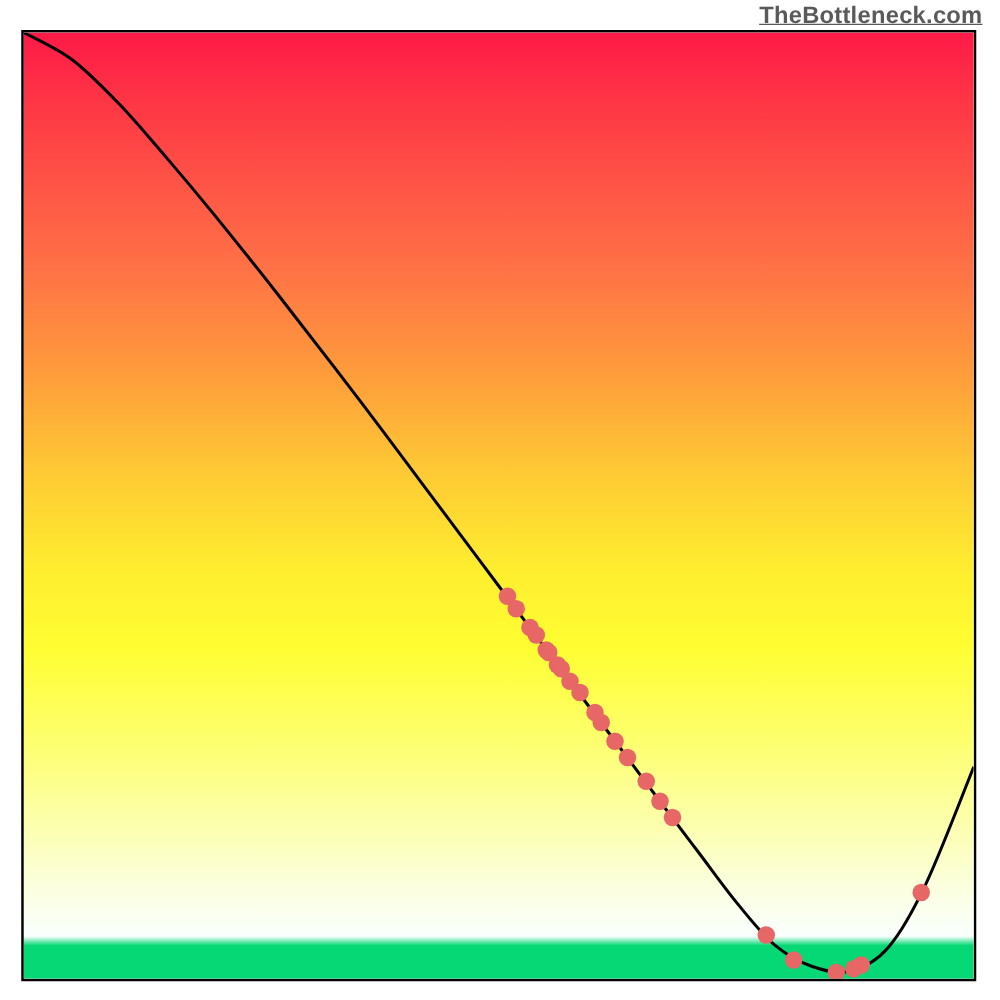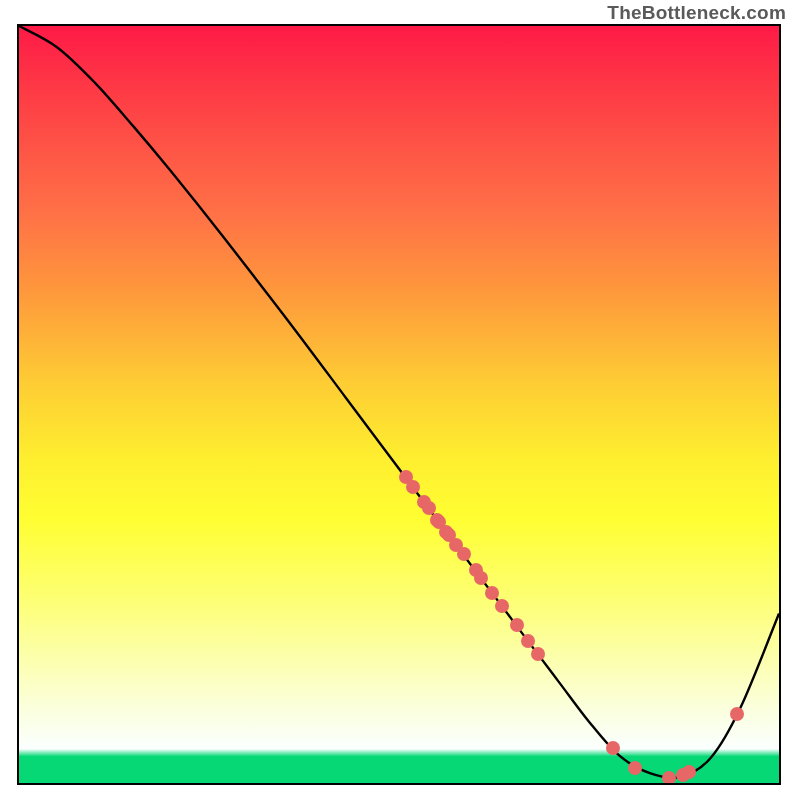--- a/index.html
+++ b/index.html
@@ -61,20 +61,21 @@
     border-radius: 50%;
     background: #e76666;
   }
   .attribution {
     position: absolute;
     top: 2px;
     right: 14px;
     font: 600 19px Arial, Helvetica, sans-serif;
     color: #5a5a5a;
     letter-spacing: 0.2px;
+    text-decoration: underline;
   }
 </style>
 </head>
 <body>
 
 <div class="canvas">
   <div class="attribution">TheBottleneck.com</div>
 
   <div class="plot-frame">
     <div class="gradient-bg"></div>

